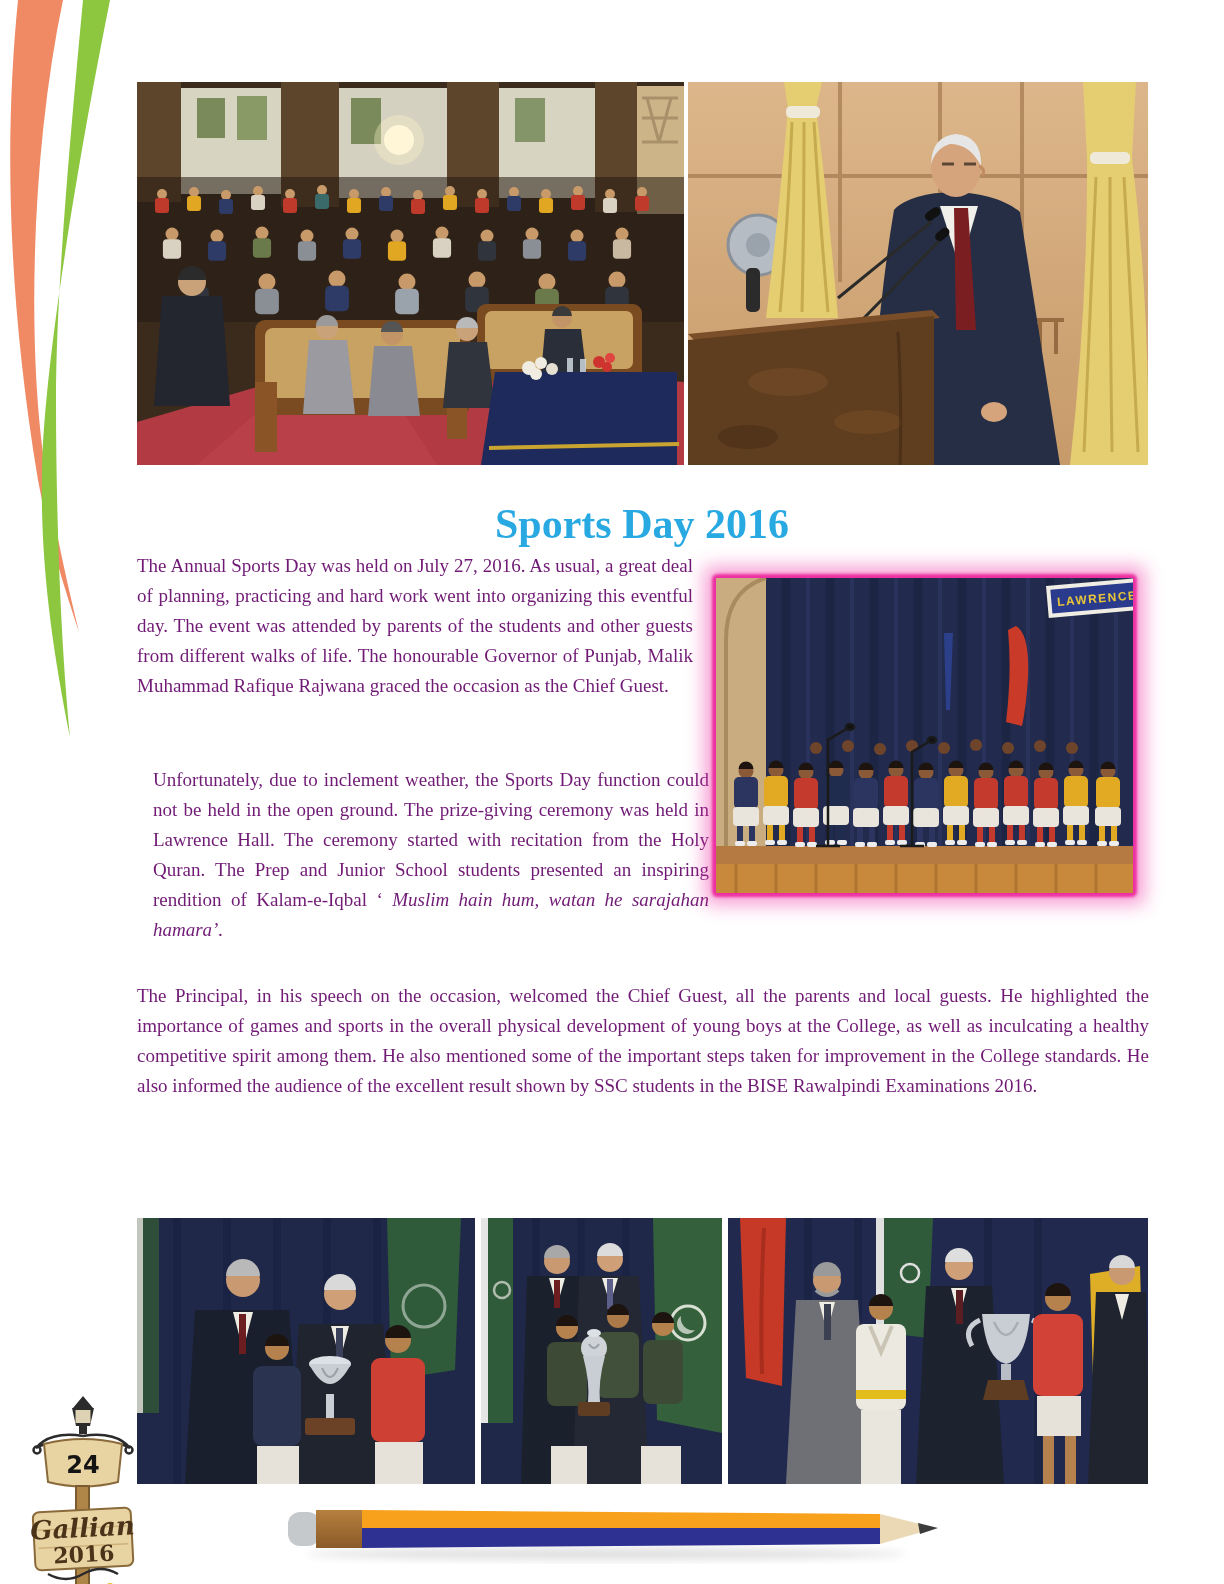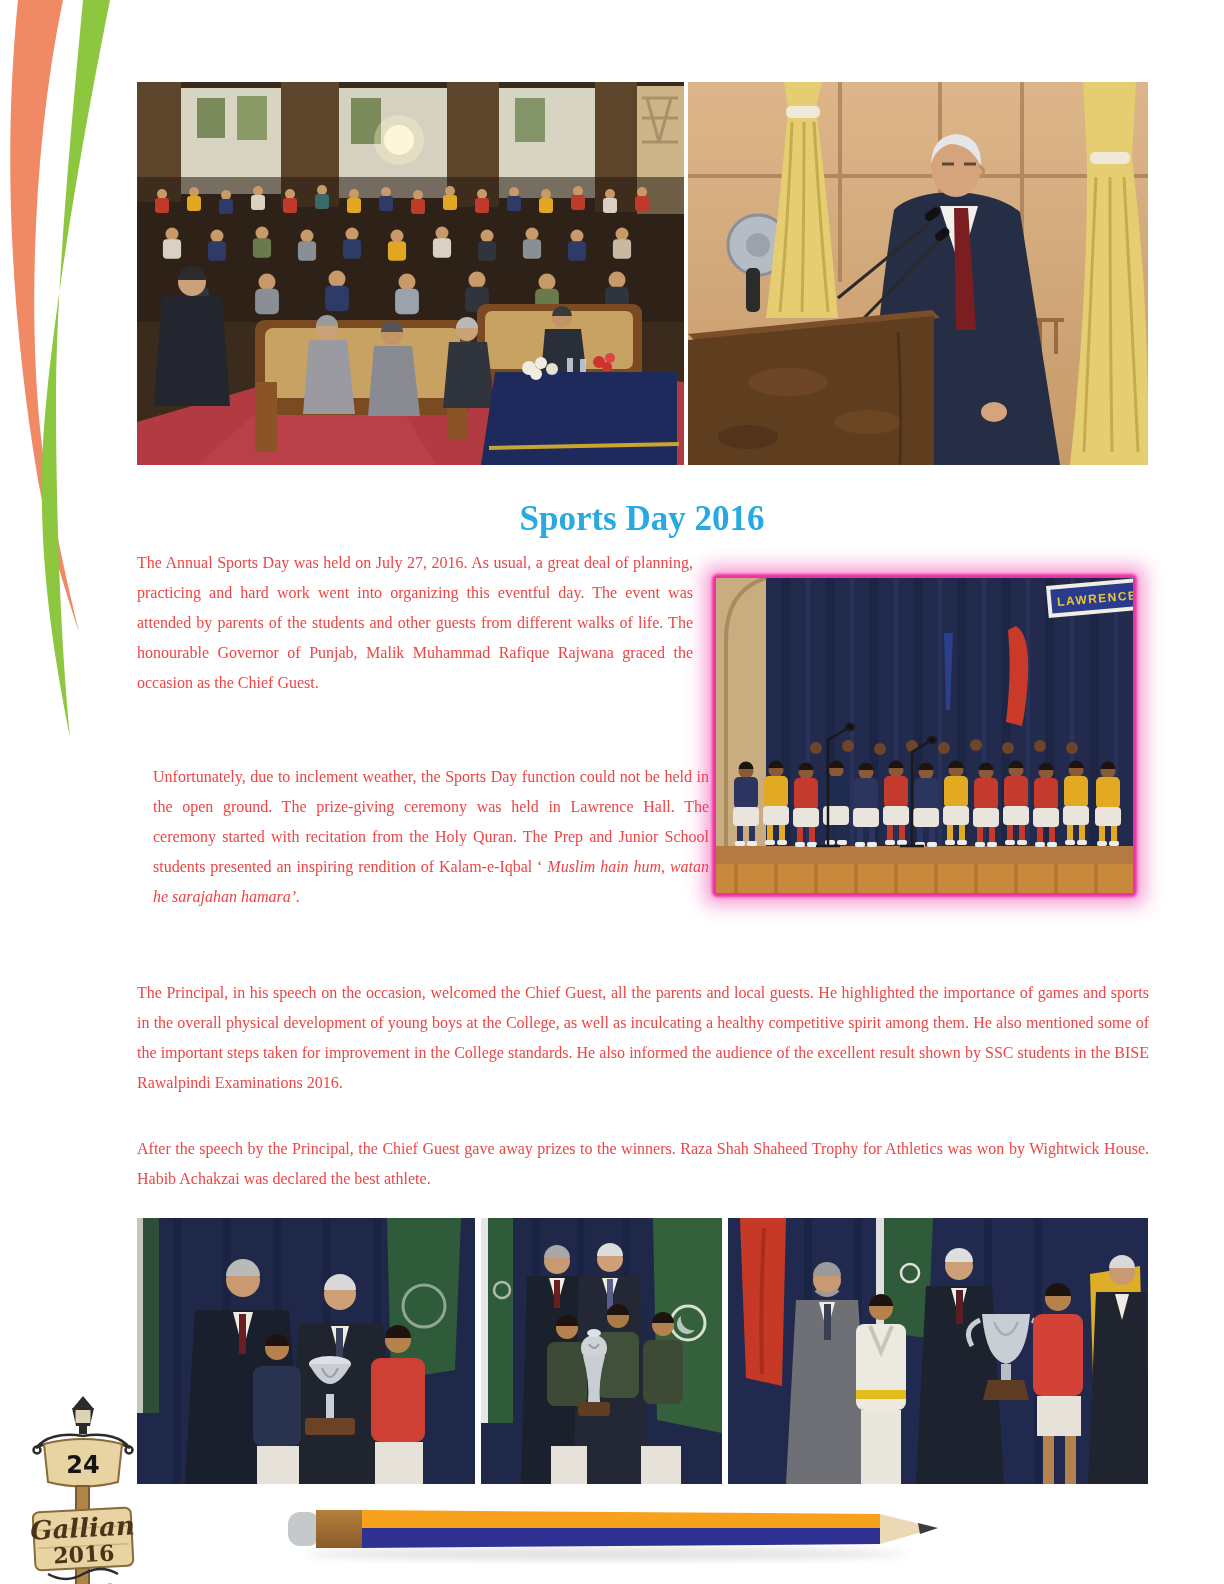--- a/index.html
+++ b/index.html
@@ -23,25 +23,25 @@
     box-shadow:0 0 3px 4px #ee2fa2, 0 0 18px 12px rgba(238,47,162,.45);
     border-radius:2px;
   }
   .photo-d{left:137px;top:1218px;width:338px;height:266px;}
   .photo-e{left:481px;top:1218px;width:241px;height:266px;}
   .photo-f{left:728px;top:1218px;width:420px;height:266px;}
 
   
   .title{
     left:137px;top:474px;width:1010px;text-align:center;
-    font-size:35px;line-height:44px;font-weight:bold;color:#29a9e1;
+    font-size:42px;line-height:44px;font-weight:bold;color:#29a9e1;
   }
   .para{
-    font-size:16px;line-height:30px;text-align:justify;text-justify:inter-word;
-    color:#ef4444;
+    font-size:19px;line-height:30px;text-align:justify;text-justify:inter-word;
+    color:#701a75;
   }
   .p1{left:137px;top:532px;width:556px;}
   .p2{left:153px;top:746px;width:556px;}
   .p3{left:137px;top:962px;width:1012px;}
   .p4{left:137px;top:1118px;width:1012px;}
   .para em{font-style:italic;}
 
   
   .logo{left:24px;top:1388px;width:118px;height:230px;}
 
@@ -311,21 +311,20 @@
         <path d="M112 268 V162 L132 150"></path>
           <ellipse cx="134" cy="149" rx="4" ry="3" fill="#111"></ellipse>
         <path d="M196 268 V174 L214 163"></path>
           <ellipse cx="216" cy="162" rx="4" ry="3" fill="#111"></ellipse>
         <path d="M100 268 h24 M184 268 h24"></path>
       </g>
     </svg>
   </figure>
 
   <p class="abs para p3">The Principal, in his speech on the occasion, welcomed the Chief Guest, all the parents and local guests. He highlighted the importance of games and sports in the overall physical development of young boys at the College, as well as inculcating a healthy competitive spirit among them. He also mentioned some of the important steps taken for improvement in the College standards. He also informed the audience of the excellent result shown by SSC students in the BISE Rawalpindi Examinations 2016.</p>
-  <p class="abs para p4">After the speech by the Principal, the Chief Guest gave away prizes to the winners. Raza Shah Shaheed Trophy for Athletics was won by Wightwick House. Habib Achakzai was declared the best athlete.</p>
 
   <figure class="abs photo-d">
     <svg viewBox="0 0 338 266" preserveAspectRatio="none">
       <rect x="0" y="0" width="338" height="266" fill="#1f2848"></rect>
       <g stroke="#182040" stroke-width="8" opacity=".6">
           <path d="M40 0 V266 M90 0 V266 M140 0 V266 M190 0 V266 M240 0 V266"></path>
         </g>
       <rect x="0" y="0" width="22" height="195" fill="#2f4e3a"></rect>
       <rect x="0" y="0" width="6" height="195" fill="#dddcd4" opacity=".85"></rect>
       <g>

